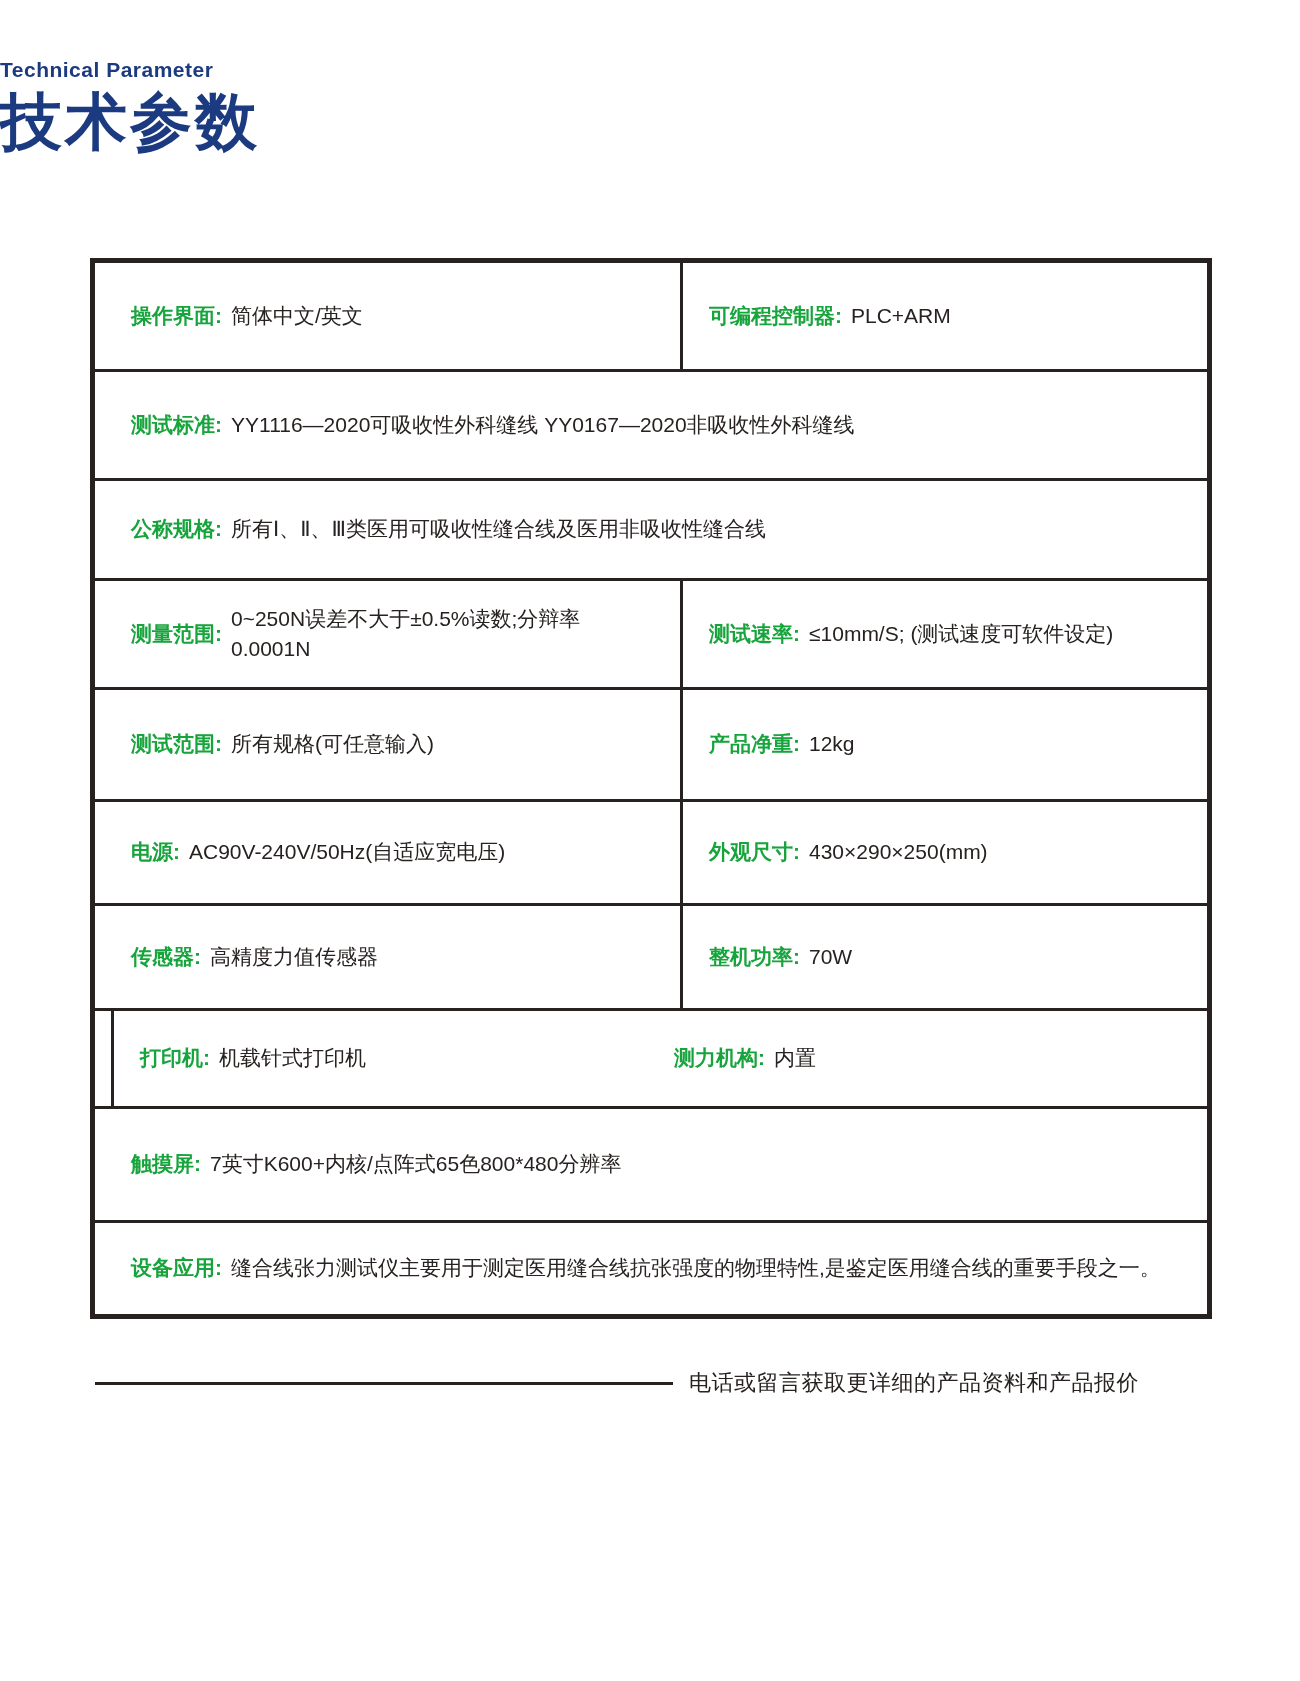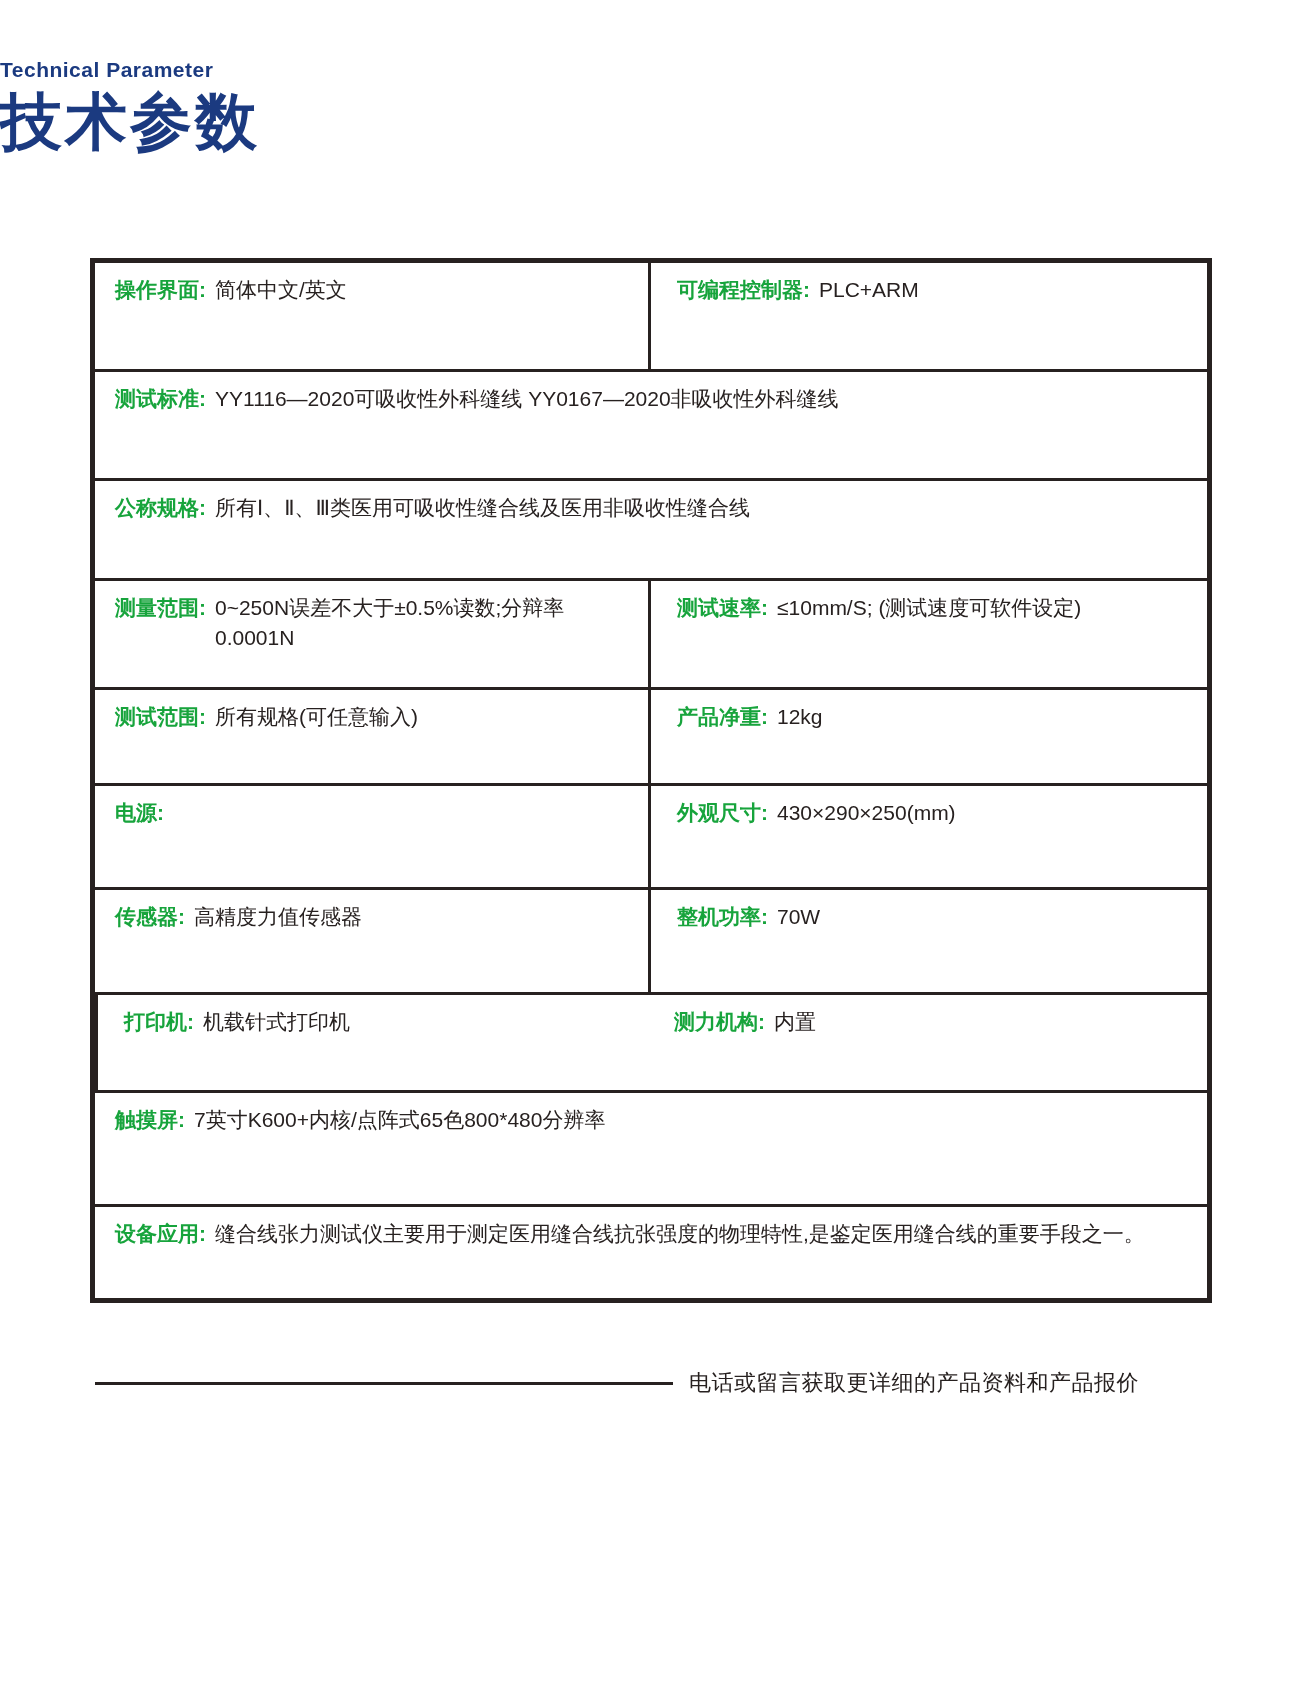--- a/index.html
+++ b/index.html
@@ -27,30 +27,30 @@
     position:absolute; left:90px; top:258px; width:1122px;
     border:5px solid var(--dark); box-sizing:border-box;
     background:#fff;
   }
   .row{ display:flex; border-top:3px solid var(--dark); box-sizing:border-box; }
   .row:first-child{ border-top:none; }
   .row:nth-child(1){ height:106px; }
   .row:nth-child(2){ height:109px; }
   .row:nth-child(3){ height:100px; }
   .row:nth-child(4){ height:109px; }
-  .row:nth-child(5){ height:96px; }
+  .row:nth-child(5){ height:112px; }
   .row:nth-child(6){ height:104px; }
   .row:nth-child(7){ height:105px; }
   .row:nth-child(8){ height:98px; }
   .row:nth-child(9){ height:114px; }
   .row:nth-child(10){ height:94px; }
   .cell{
-    display:flex; align-items:flex-start;
-    padding:12px 12px 0 20px; box-sizing:border-box;
-    font-size:21px; line-height:1.45;
+    display:flex; align-items:center;
+    padding:0 12px 0 20px; box-sizing:border-box;
+    font-size:21px; line-height:1.45;margin-left:16px;
   }
   .cell.left{ width:553px; flex:0 0 553px; }
   .cell.right{ flex:1 1 auto; border-left:3px solid var(--dark); padding-left:26px; }
   .cell.wide{ flex:1 1 auto; }
   .lbl{
     color:var(--green); font-weight:bold; white-space:nowrap;
     margin-right:9px; flex:0 0 auto;
   }
   .val{
     color:var(--dark); white-space:pre-line;
@@ -120,20 +120,21 @@
     </div>
     <div class="cell right">
       <span class="lbl">产品净重:</span>
       <span class="val">12kg</span>
     </div>
   </div>
 
   <div class="row double">
     <div class="cell left">
       <span class="lbl">电源:</span>
+      <span class="val">AC90V-240V/50Hz(自适应宽电压)</span>
     </div>
     <div class="cell right">
       <span class="lbl">外观尺寸:</span>
       <span class="val">430×290×250(mm)</span>
     </div>
   </div>
 
   <div class="row double">
     <div class="cell left">
       <span class="lbl">传感器:</span>

